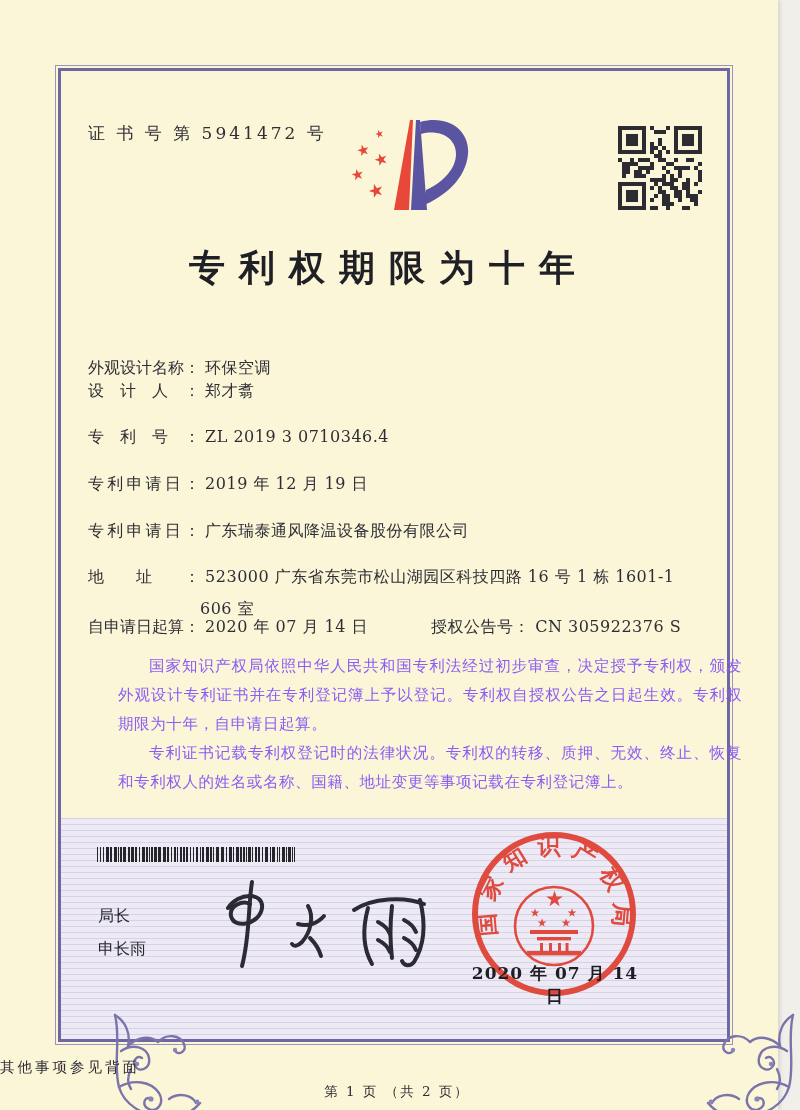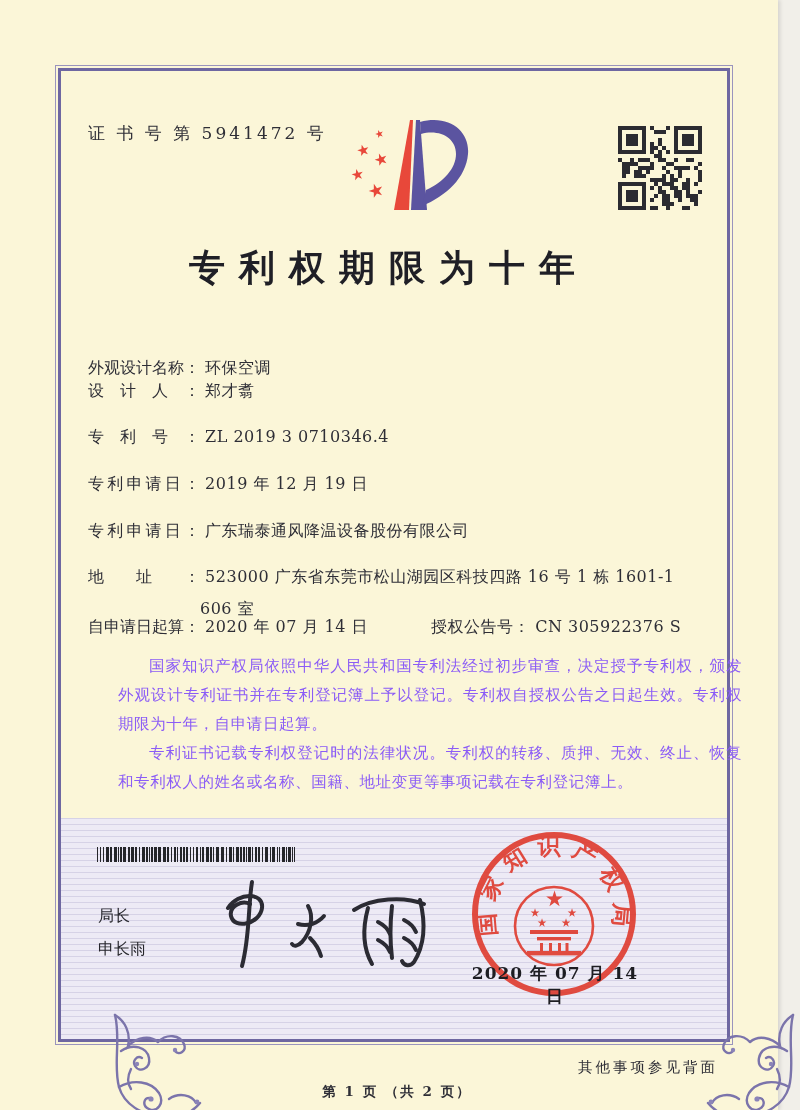--- a/index.html
+++ b/index.html
@@ -55,24 +55,24 @@
   .bureau{position:absolute;left:98px;top:899px;font-family:"DejaVu Sans","Liberation Sans",sans-serif;
     font-size:16px;color:#26262c;line-height:33px;}
   .signature{position:absolute;left:212px;top:876px;}
   .seal{position:absolute;left:468px;top:828px;}
   .seal-date{
     position:absolute;left:470px;top:962px;width:170px;text-align:center;
     font-size:17px;font-weight:bold;color:#1d1d22;letter-spacing:1px;
   }
   .page-info{
     position:absolute;left:0;top:1012px;width:672px;text-align:center;
-    font-size:13.5px;color:#2e2e36;letter-spacing:2px;font-weight:bold;
+    font-size:13.5px;color:#2e2e36;letter-spacing:2px;
   }
   .back-note{
-    position:absolute;left:0;top:1058px;width:718px;text-align:right;
+    position:absolute;left:0;top:1058px;width:718px;text-align:left;
     font-size:14.5px;color:#2e2e36;letter-spacing:3px;
   }
   .flourish{position:absolute;}
   .flourish.left{left:46px;top:942px;}
   .flourish.right{left:636px;top:942px;transform:scaleX(-1);}
 </style>
 </head>
 <body>
 
 <div class="paper">

